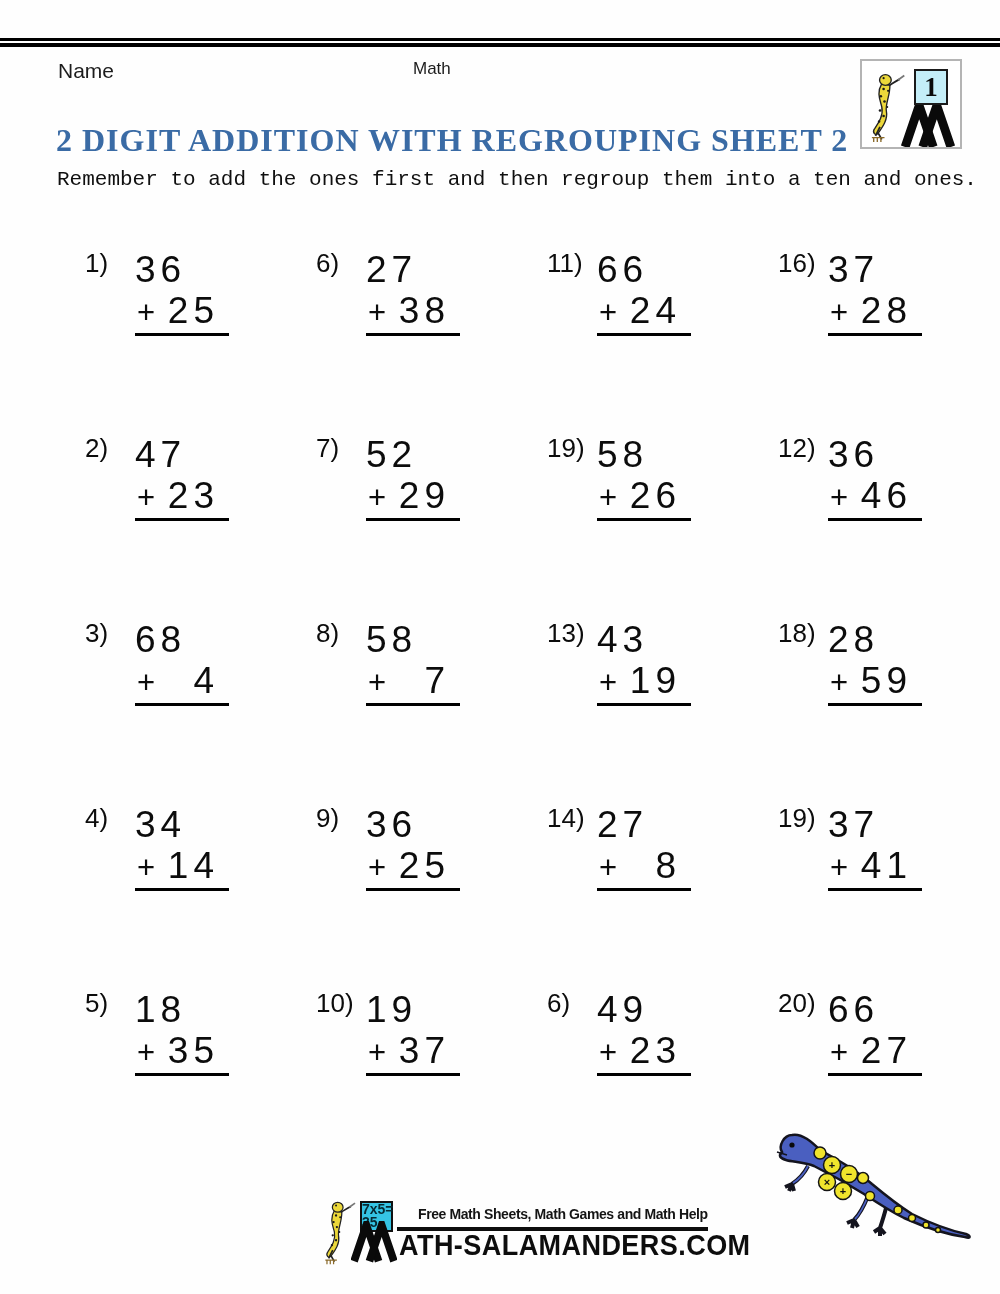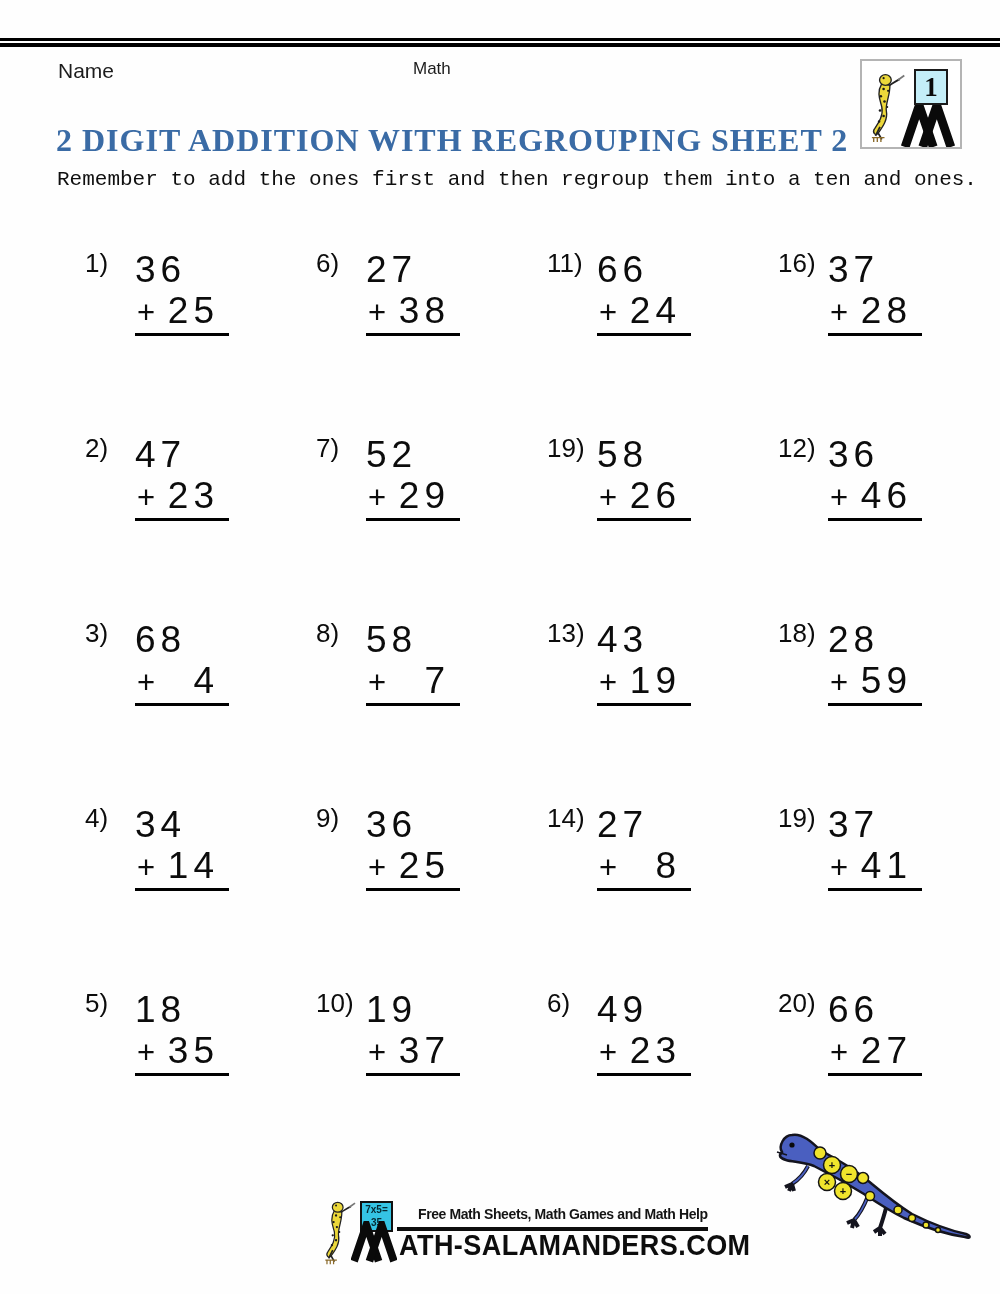--- a/index.html
+++ b/index.html
@@ -34,21 +34,21 @@
       letter-spacing:5px;padding-right:10px;color:#0c0c0c;}
   .br{display:flex;justify-content:space-between;align-items:baseline;
       line-height:38px;padding-left:2px;}
   .ps{font-size:31px;color:#0c0c0c;}
   .bn{font-size:37px;letter-spacing:5px;padding-right:10px;color:#0c0c0c;}
   .al{border-top:3px solid #000;width:100%;margin-top:1px;}
 
   .f-sal{position:absolute;left:320px;top:1199px;}
   .f-board{position:absolute;left:360px;top:1201px;width:33px;height:31px;
            background:#35c4e4;border:2px solid #111;box-sizing:border-box;
-           font-size:10px;font-weight:bold;line-height:13px;text-align:center;color:#073;
+           font-size:14px;font-weight:bold;line-height:13px;text-align:left;color:#073;
            color:#062a33;}
   .f-m{position:absolute;left:351px;top:1221px;}
   .f-tagline{position:absolute;left:418px;top:1206px;font-size:14px;font-weight:bold;
              letter-spacing:-0.4px;color:#141414;white-space:nowrap;}
   .f-divider{position:absolute;left:397px;top:1227px;width:311px;height:4px;background:#0d0d0d;}
   .f-site{position:absolute;left:399px;top:1228px;font-size:30px;font-weight:bold;
           color:#0d0d0d;white-space:nowrap;transform:scaleX(0.9);transform-origin:left top;
           letter-spacing:0.5px;}
 
   .blue-sal{position:absolute;left:768px;top:1122px;}

